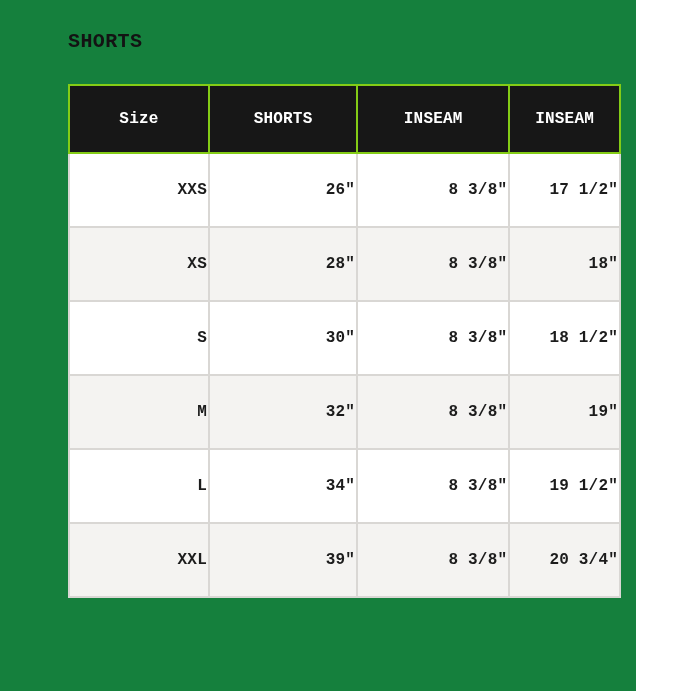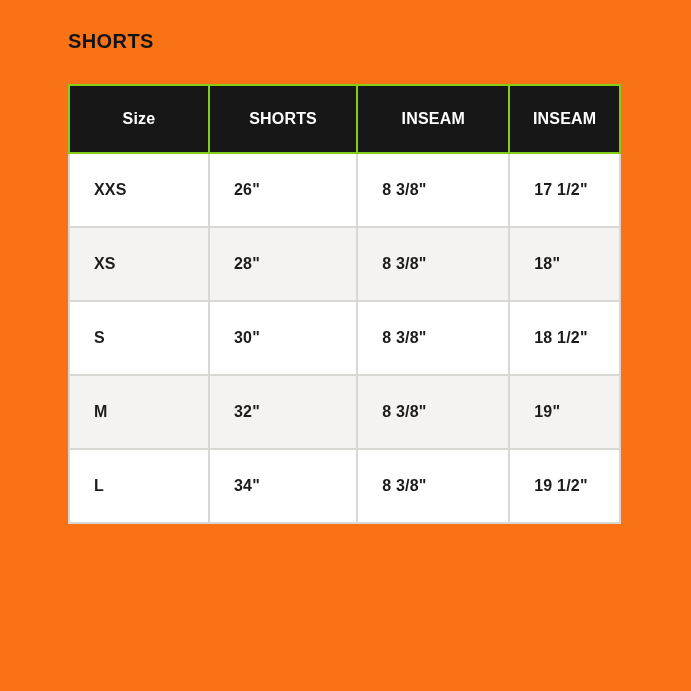--- a/index.html
+++ b/index.html
@@ -3,24 +3,25 @@
 <meta charset="utf-8">
 <style>
   html, body {
     margin: 0;
     padding: 0;
     background: #ffffff;
     font-family: "Liberation Sans", "DejaVu Sans", sans-serif;
   }
   .page {
     position: relative;
-    width: 691px;
+    width: 636px;
     height: 691px;
-    background: #f97316;
+    background: #15803d;
     overflow: hidden;
+    font-family: Liberation Mono, monospace;
   }
   .chart-title {
     position: absolute;
     left: 68px;
     top: 30px;
     font-size: 20px;
     font-weight: 800;
     letter-spacing: 0.4px;
     color: #131313;
   }
@@ -45,21 +46,21 @@
     text-align: center;
     vertical-align: middle;
     border: 2px solid #84cc16;
     letter-spacing: 0.2px;
   }
   table.size-table td {
     height: 70px;
     font-size: 16px;
     font-weight: 700;
     color: #1c1c1c;
-    text-align: left;
+    text-align: right;
     vertical-align: middle;
     background: #ffffff;
     border: 2px solid #d9d7d4;
     letter-spacing: 0.2px;
     padding-left: 24px;
   }
   table.size-table tbody tr:nth-child(even) td {
     background: #f4f3f1;
   }
 </style>
@@ -109,16 +110,22 @@
         <td>32"</td>
         <td>8 3/8"</td>
         <td>19"</td>
       </tr>
       <tr>
         <td>L</td>
         <td>34"</td>
         <td>8 3/8"</td>
         <td>19 1/2"</td>
       </tr>
+      <tr>
+        <td>XXL</td>
+        <td>39"</td>
+        <td>8 3/8"</td>
+        <td>20 3/4"</td>
+      </tr>
     </tbody>
   </table>
 
 </div>
 
 </body></html>

